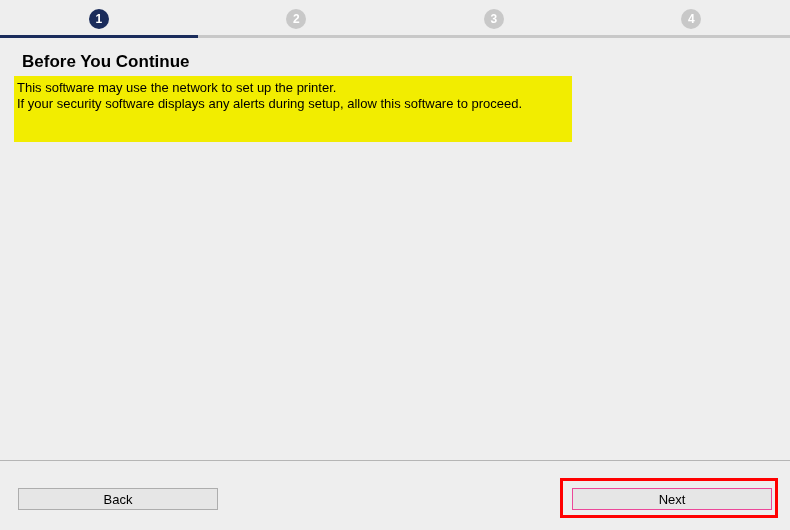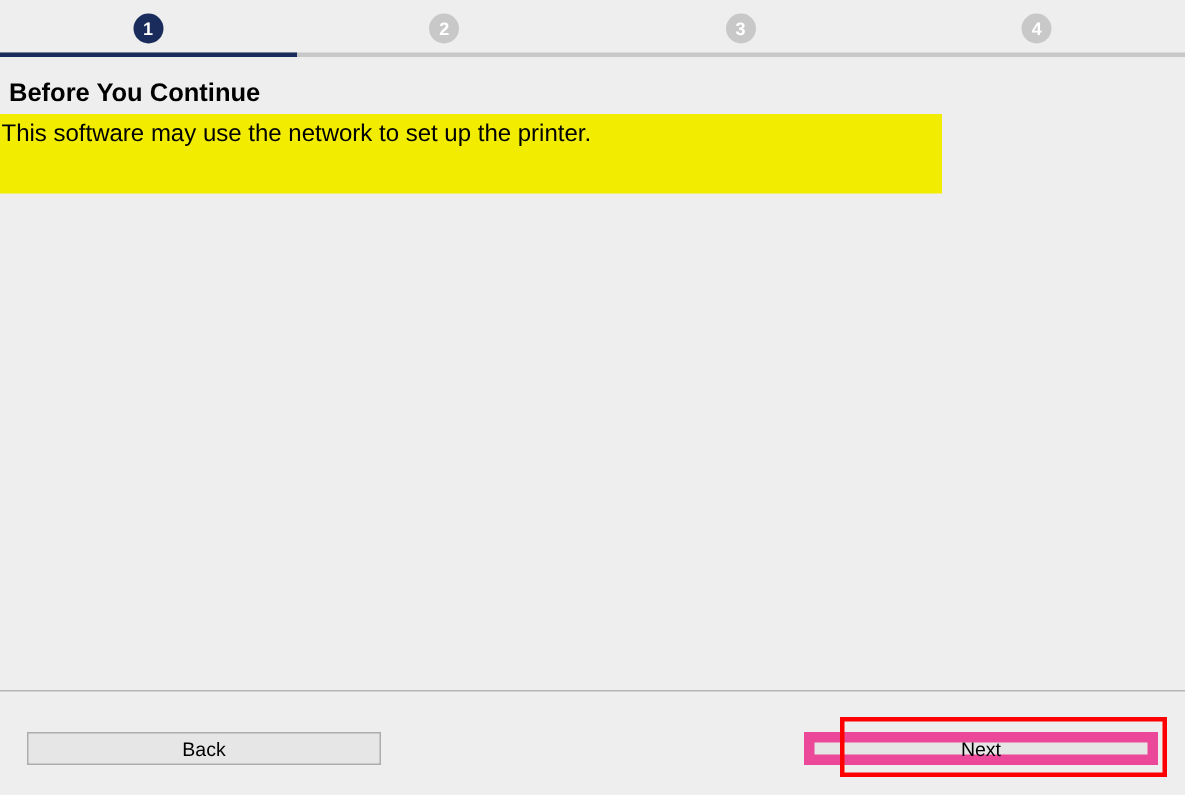--- a/index.html
+++ b/index.html
@@ -46,36 +46,36 @@
       background: #c8c8c8;
     }
     .underline-active {
       position: absolute;
       left: 0; bottom: 0;
       height: 3px;
       width: 25%;
       background: #1a2c5b;
     }
     .content {
-      padding: 14px 20px 0 4px;
+      padding: 14px 20px 0 20px;
       border-radius: 17px;
     }
     .heading {
       font-size: 17px;
       font-weight: bold;
       color: #000;
       margin-bottom: 4px;
       margin-left: 2px;
     }
     .notice {
       background: #f2ed00;
       padding: 4px 6px 16px 3px;
       margin-left: -6px;
-      width: 630px;
-      font-size: 16px;
+      width: 558px;
+      font-size: 13px;
       line-height: 1.25;
       color: #000;
     }
     .notice p { margin: 0; }
     .notice .gap { height: 13px; }
     .footer-divider {
       position: absolute;
       left: 0; right: 0;
       top: 460px;
       height: 1px;
@@ -84,32 +84,32 @@
     .footer {
       position: absolute;
       left: 0; right: 0;
       bottom: 20px;
       display: flex;
       justify-content: space-between;
       align-items: center;
       padding: 0 18px;
     }
     .btn {
-      width: 236px;
+      width: 200px;
       height: 22px;
       background: #e6e6e6;
       border: 1px solid #adadad;
       font-size: 13px;
       cursor: pointer;
       display: flex;
       align-items: center;
       justify-content: center;
     }
     .btn-next {
-      border: 7px solid #ec4899;
+      border: 1px solid #ec4899;
       background: #e6e6e6;
     }
     .highlight-box {
       position: absolute;
       right: 12px;
       bottom: 12px;
       width: 218px;
       height: 40px;
       border: 3px solid #ff0000;
       pointer-events: none;
@@ -132,20 +132,21 @@
     <div class="step-circle">4</div>
   </div>
   <div class="underline-track"></div>
   <div class="underline-active"></div>
 </div>
 
 <div class="content">
   <div class="heading">Before You Continue</div>
   <div class="notice">
     <p>This software may use the network to set up the printer.</p>
+    <p>If your security software displays any alerts during setup, allow this software to proceed.</p>
     <div class="gap"></div>
   </div>
 </div>
 
 <div class="footer-divider"></div>
 
 <div class="footer">
   <button class="btn">Back</button>
   <button class="btn btn-next">Next</button>
 </div>

